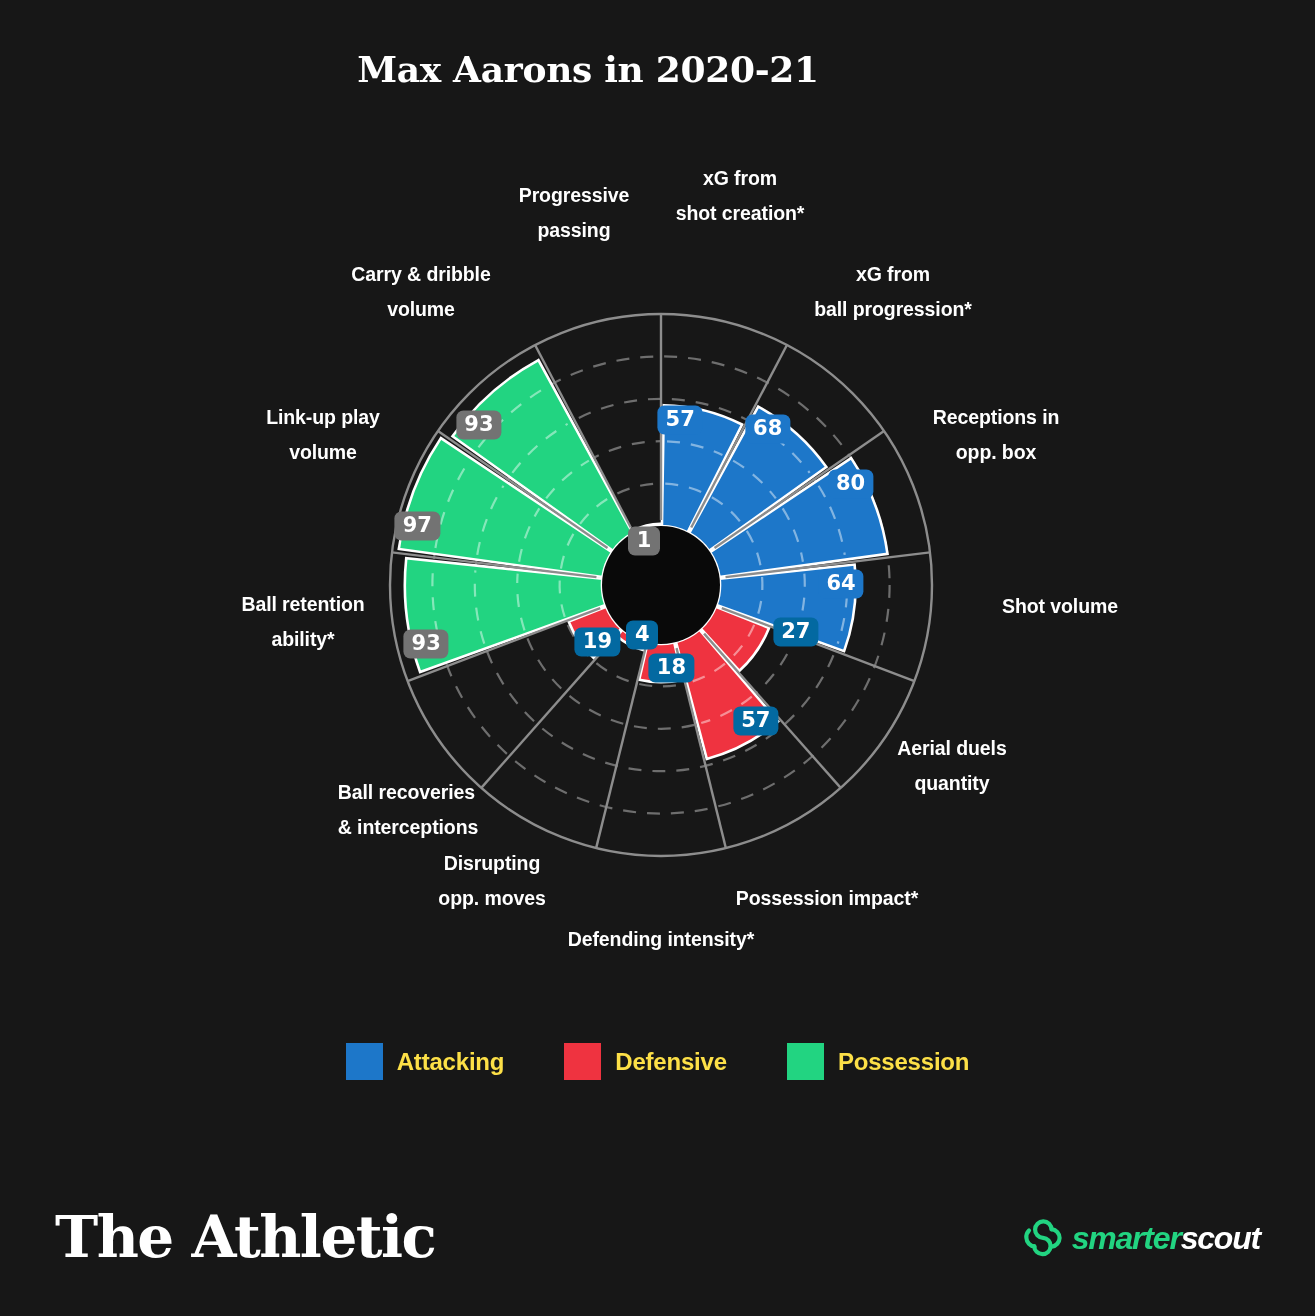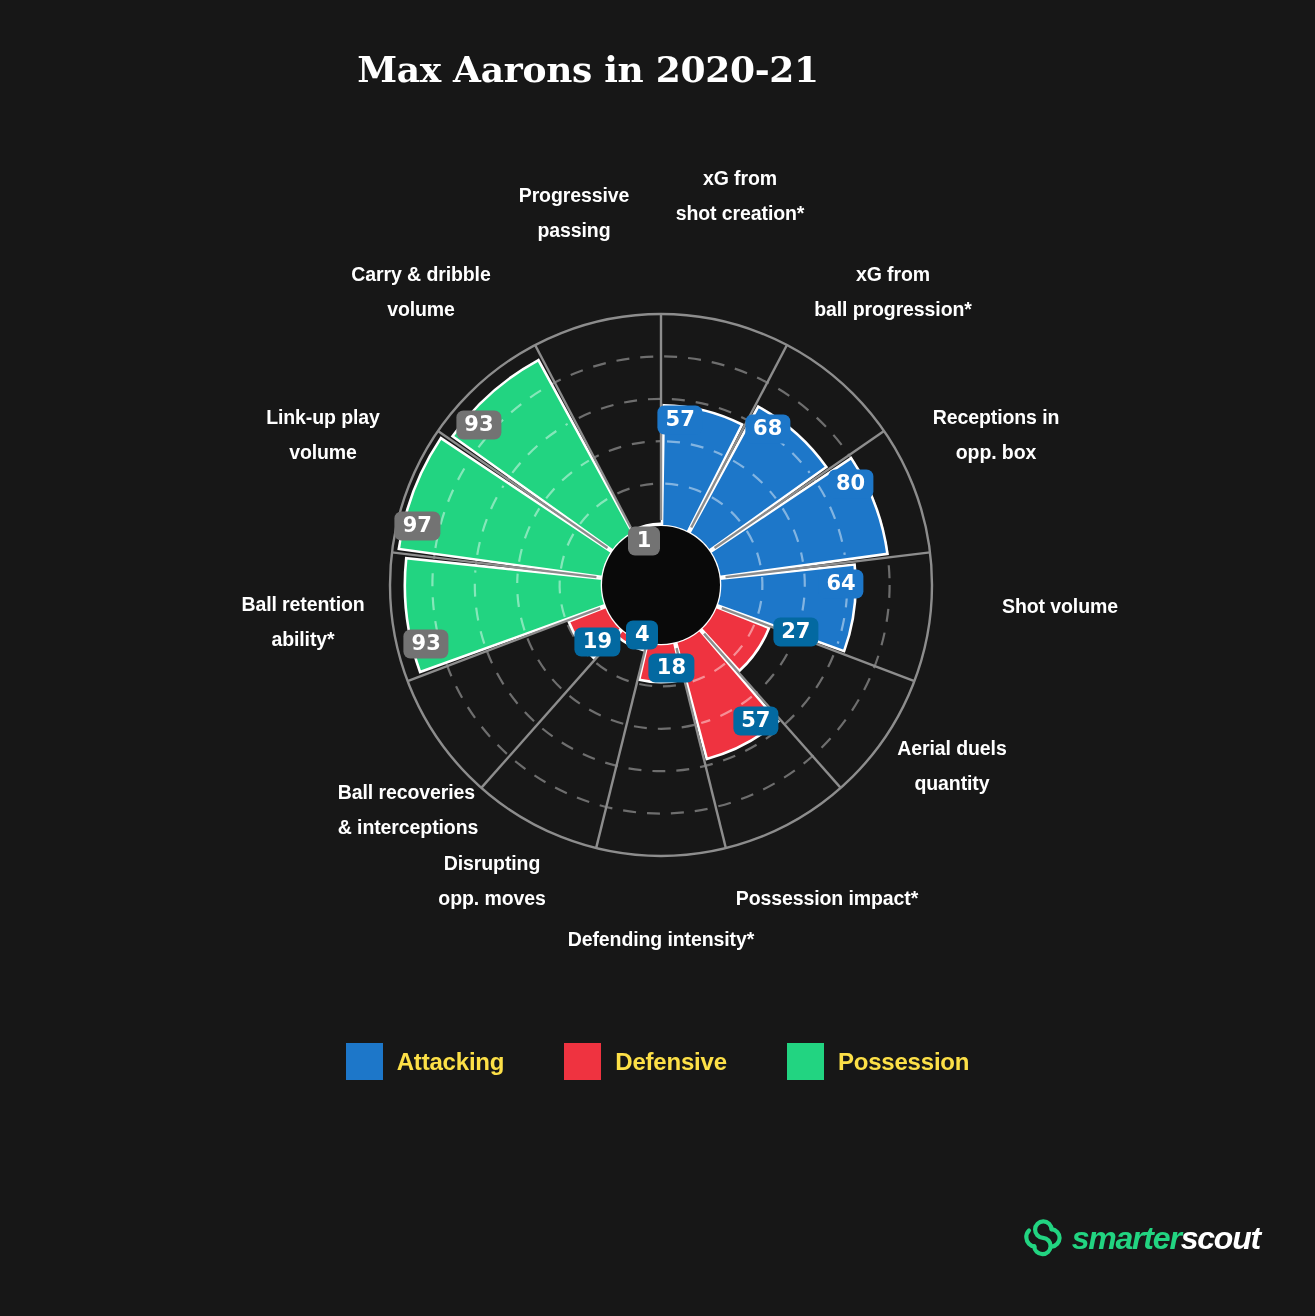--- a/index.html
+++ b/index.html
@@ -275,20 +275,21 @@
         <div class="legend-swatch" style="background: rgb(239, 51, 64);"></div>
         <div class="legend-label">Defensive</div>
       </div>
       <div class="legend-item">
         <div class="legend-swatch" style="background: rgb(34, 212, 129);"></div>
         <div class="legend-label">Possession</div>
       </div>
     </div>
 
 
+  <div id="footer-athletic">The Athletic</div>
 
   <div id="footer-scout">
     <svg id="scout-mark" width="44" height="40" viewBox="0 0 44 40">
       <g fill="none" stroke="#22d481" stroke-width="4.2" stroke-linecap="round">
         <path d="M30.5 11.5 A 8.2 8.2 0 1 0 22 19.8 A 8.2 8.2 0 1 1 13.2 28.2"></path>
         <path d="M13.5 28.5 A 9 9 0 0 1 5.4 20.0 A 9 9 0 0 1 8.0 12.6"></path>
         <path d="M30.8 11.2 A 9 9 0 0 1 38.6 20.0 A 9 9 0 0 1 30.8 28.6"></path>
       </g>
     </svg>
     <div id="scout-word">

